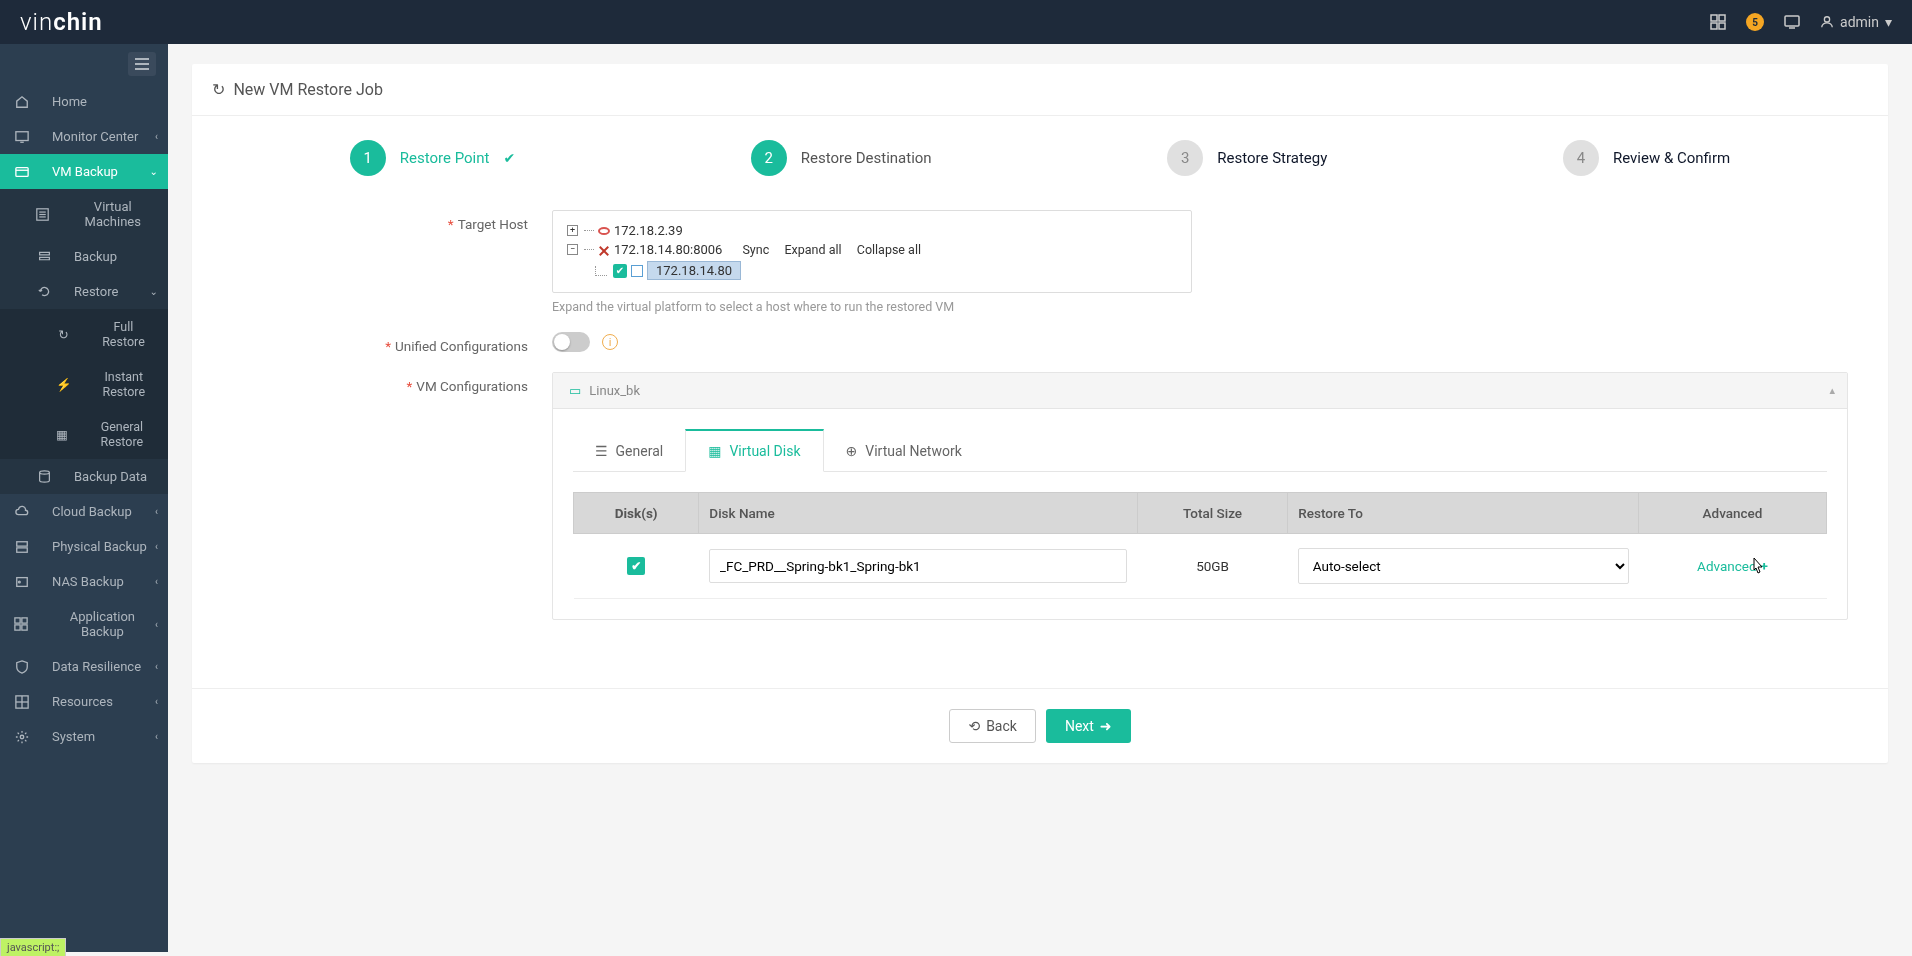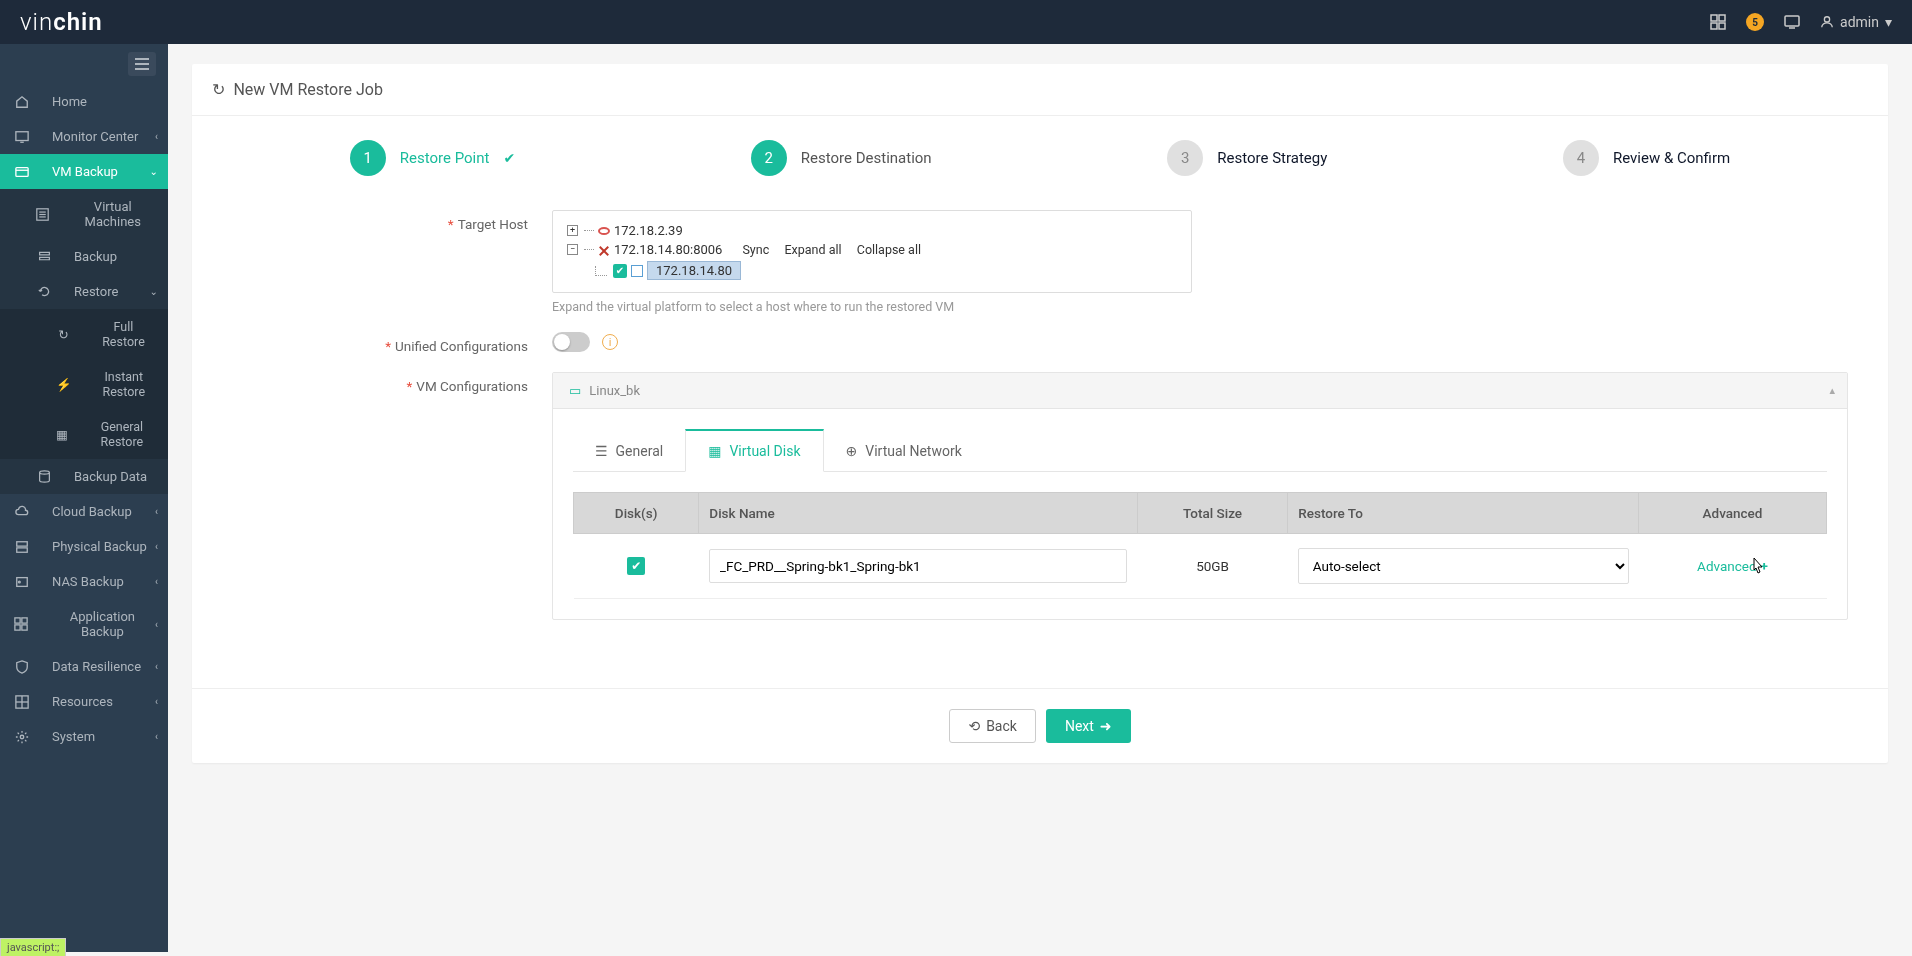--- a/index.html
+++ b/index.html
@@ -84,21 +84,21 @@
 
 
 .tabs { display:flex; border-bottom: 1px solid #e5e5e5; margin-bottom: 20px;}
 .tab { padding: 12px 22px; display:flex; align-items:center; gap:8px; color:#666; cursor:pointer; font-size:14px; border-top:2px solid transparent;}
 .tab.active { color:#1abc9c; border:1px solid #e5e5e5; border-top: 2px solid #1abc9c; border-bottom:1px solid #fff; margin-bottom:-1px; background:#fff;}
 
 
 .disk-table { width:100%; border-collapse: collapse; }
 .disk-table th { background:#d8d8d8; padding:12px 10px; text-align:left; font-weight:500; color:#555; font-size:13.5px; border:1px solid #ccc;}
 .disk-table td { padding: 14px 10px; border-bottom:1px solid #eee; font-size:13.5px; }
-.disk-table th:first-child, .disk-table td:first-child { width:50px; text-align:center; }
+.disk-table th:first-child, .disk-table td:first-child { width:50px; text-align:center;font-weight:bold; }
 .disk-check { width:18px; height:18px; background:#1abc9c; border-radius:2px; display:inline-flex; align-items:center; justify-content:center; color:#fff; font-size:12px; }
 .disk-name-input { width:100%; border:1px solid #ddd; padding:8px 10px; border-radius:2px; font-size:13.5px; background:#fff; }
 .disk-select { width:100%; border:1px solid #ddd; padding:8px 10px; border-radius:2px; font-size:13.5px; background:#fff; }
 .adv-link { color:#1abc9c; cursor:pointer; display:inline-flex; align-items:center; gap:4px; }
 .adv-link .plus { font-weight:bold; }
 
 
 .footer-btns { display:flex; justify-content:center; gap:10px; padding: 20px 0; border-top:1px solid #eee; margin-top:20px;}
 .btn { padding: 8px 18px; border-radius:3px; font-size:14px; cursor:pointer; display:inline-flex; align-items:center; gap:6px; border:1px solid transparent;}
 .btn-default { background:#fff; border-color:#ccc; color:#555; }

